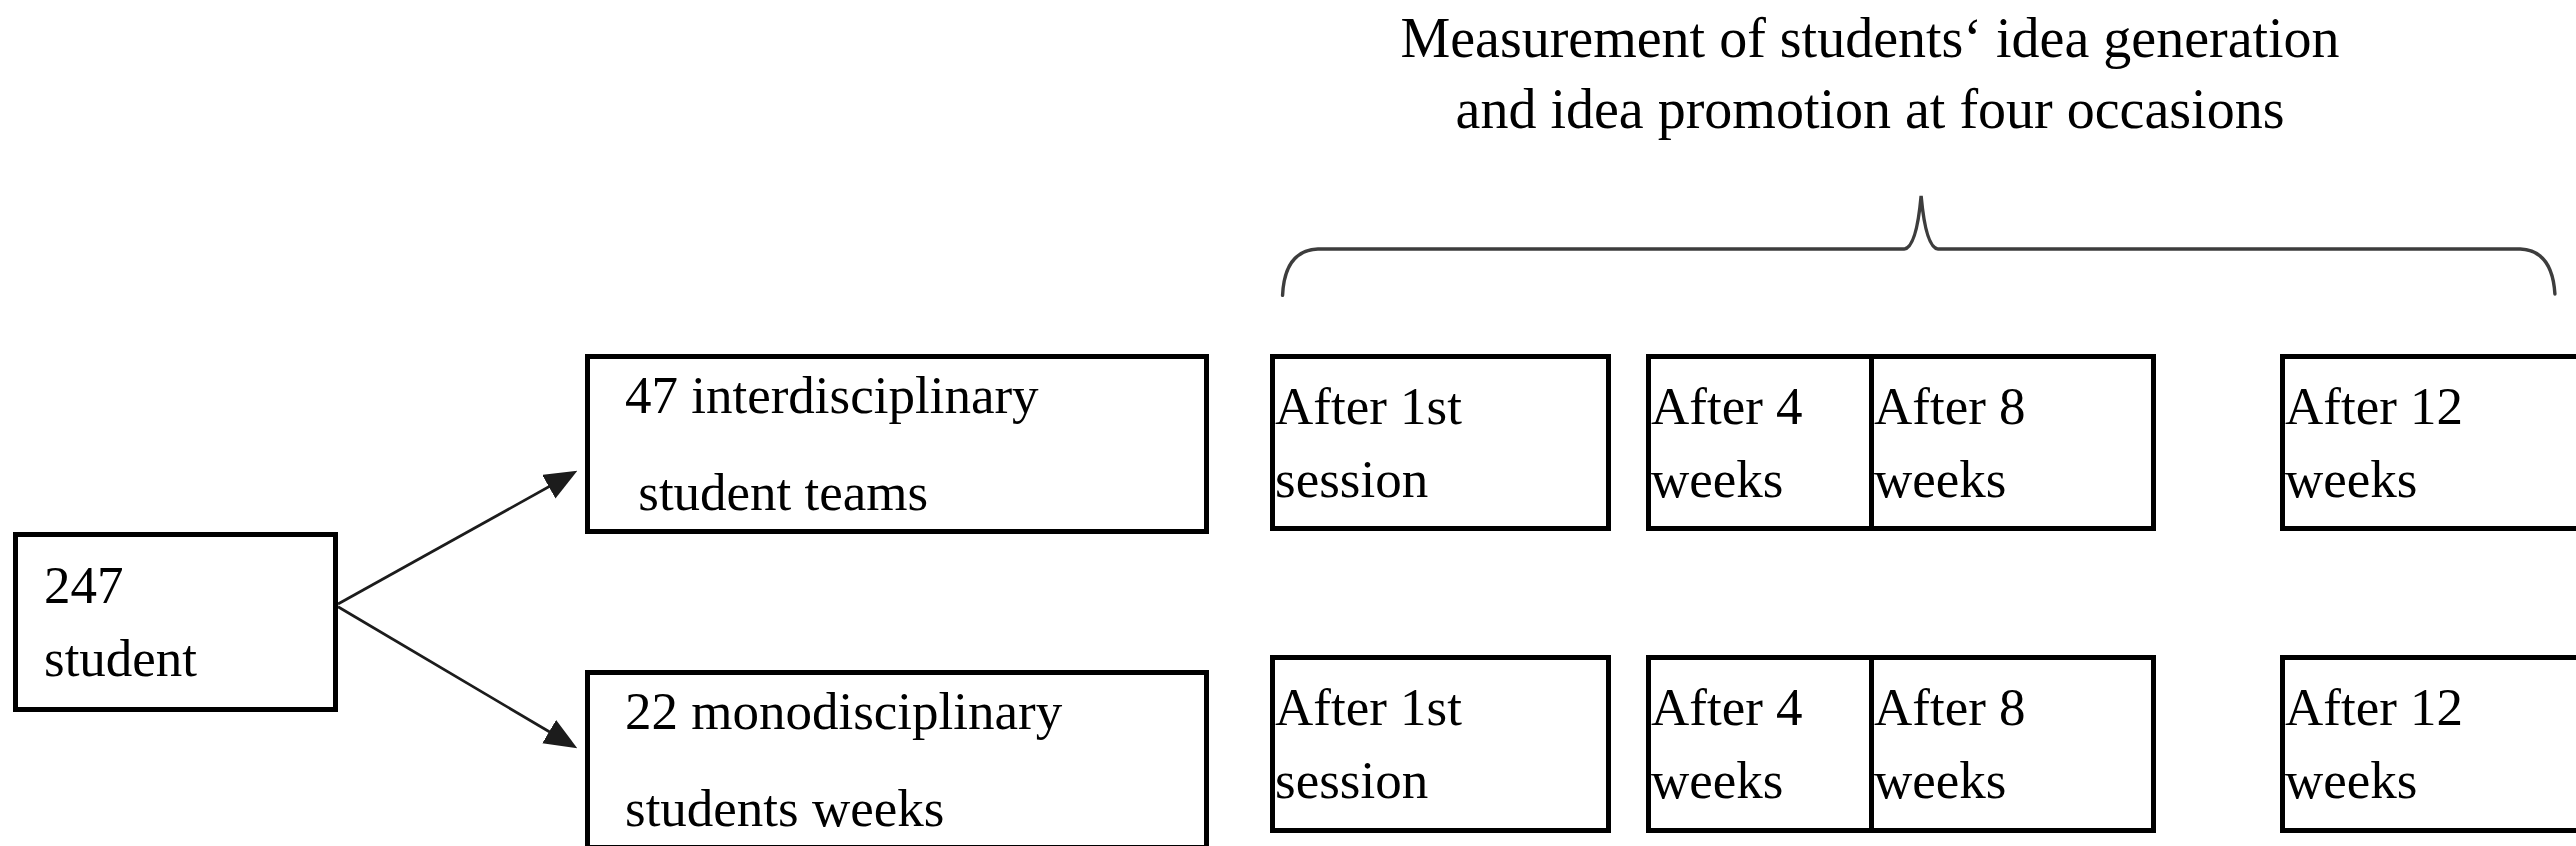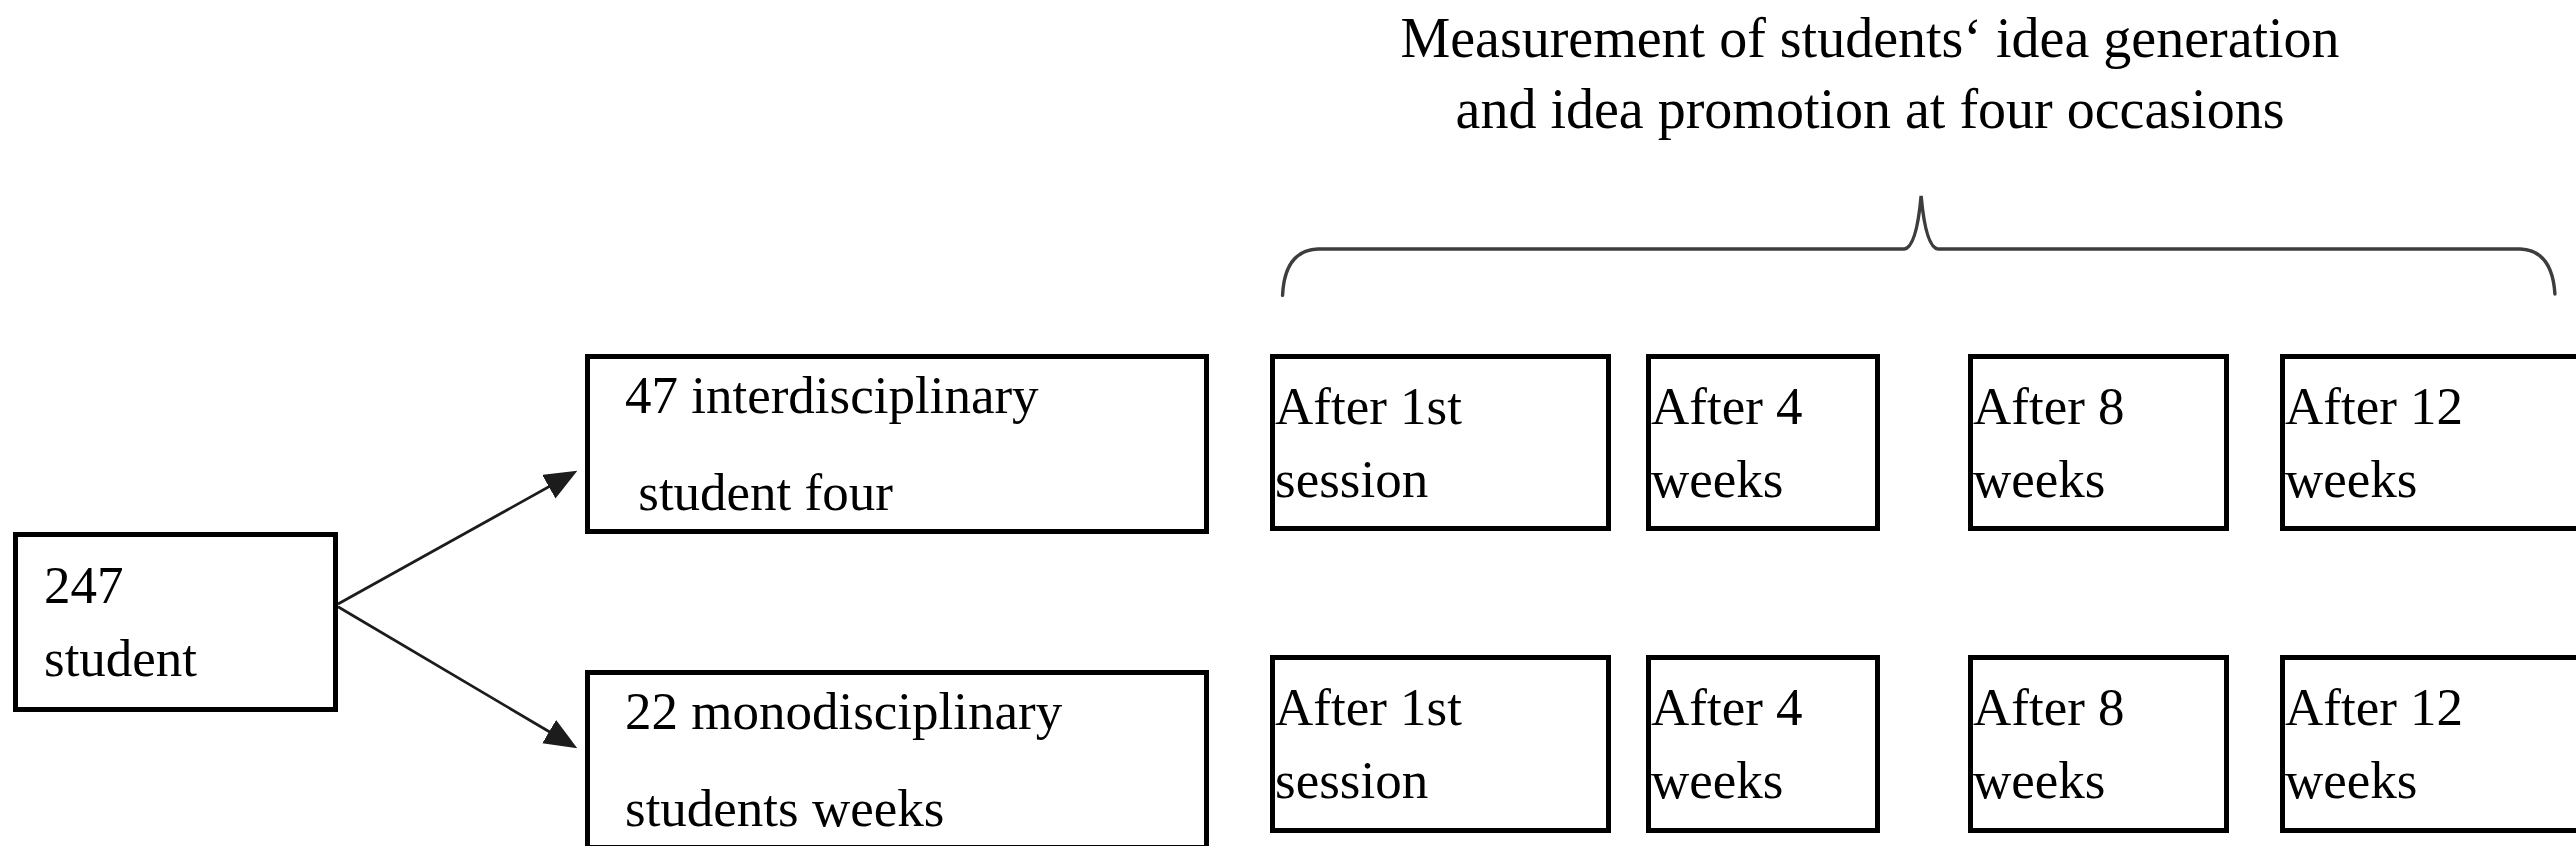--- a/index.html
+++ b/index.html
@@ -56,21 +56,21 @@
   .team-box { left: 585px; width: 624px; height: 180px; padding-left: 35px; justify-content: space-between; }
   .team-box.row1 { top: 354px; }
   .team-box.row2 { top: 670px; }
 
   
   .occ-box { }
   .occ-box.row1 { top: 354px; height: 177px; }
   .occ-box.row2 { top: 655px; height: 178px; }
   .occ-c1 { left: 1270px; width: 341px; }
   .occ-c2 { left: 1646px; width: 234px; }
-  .occ-c3 { left: 1968px; width: 261px; }
+  .occ-c3 { left: 1869px; width: 287px; }
   .occ-c4 { left: 2280px; width: 330px; }
 </style>
 </head>
 <body>
 
 <div id="canvas">
 
   <div class="title">
     <span class="ln">Measurement of students‘ idea generation</span><br>
     <span class="ln">and idea promotion at four occasions</span>
@@ -87,21 +87,21 @@
     <line x1="497" y1="892" x2="842" y2="1096" stroke="#1c1c1c" stroke-width="4" marker-end="url(#arrowhead)"></line>
   </svg>
 
   <div class="box students-box">
     <span class="ln">247</span>
     <span class="ln">student</span>
   </div>
 
   <div class="box team-box row1">
     <span class="ln">47 interdisciplinary</span>
-    <span class="ln"> student four</span>
+    <span class="ln"> student teams</span>
   </div>
   <div class="box team-box row2">
     <span class="ln">22 monodisciplinary</span>
     <span class="ln">students weeks</span>
   </div>
 
   <div class="box occ-box row1 occ-c1">
     <span class="ln">After 1st</span>
     <span class="ln">session</span>
   </div>

